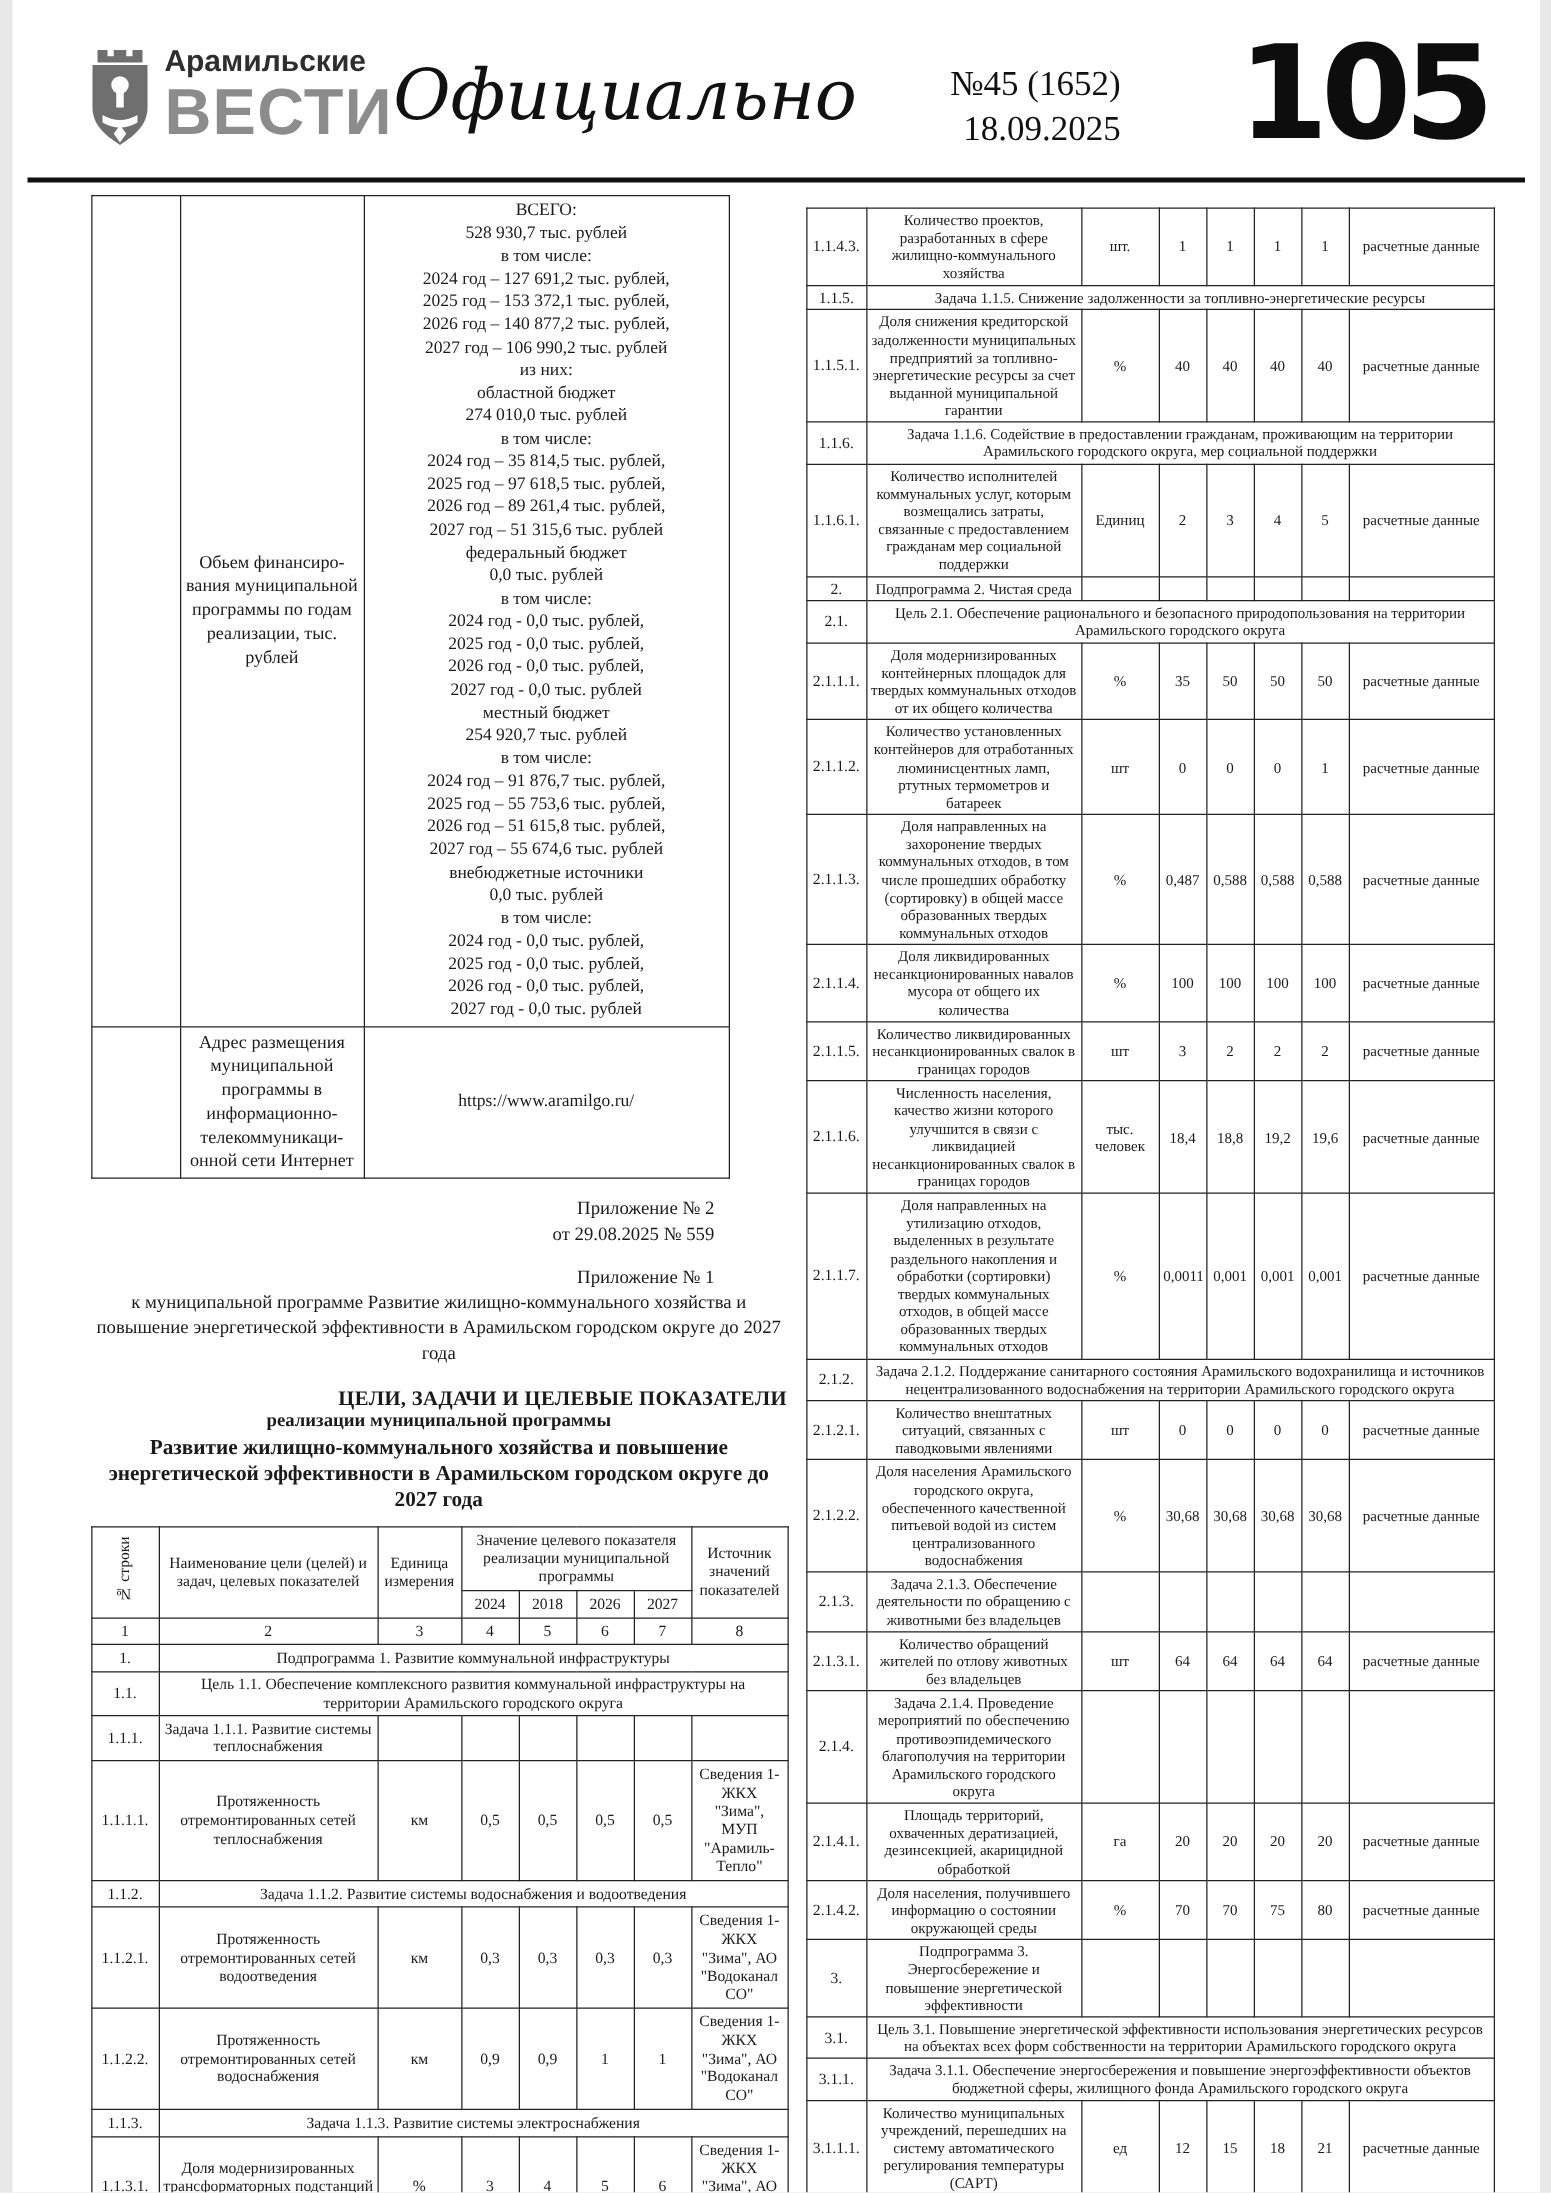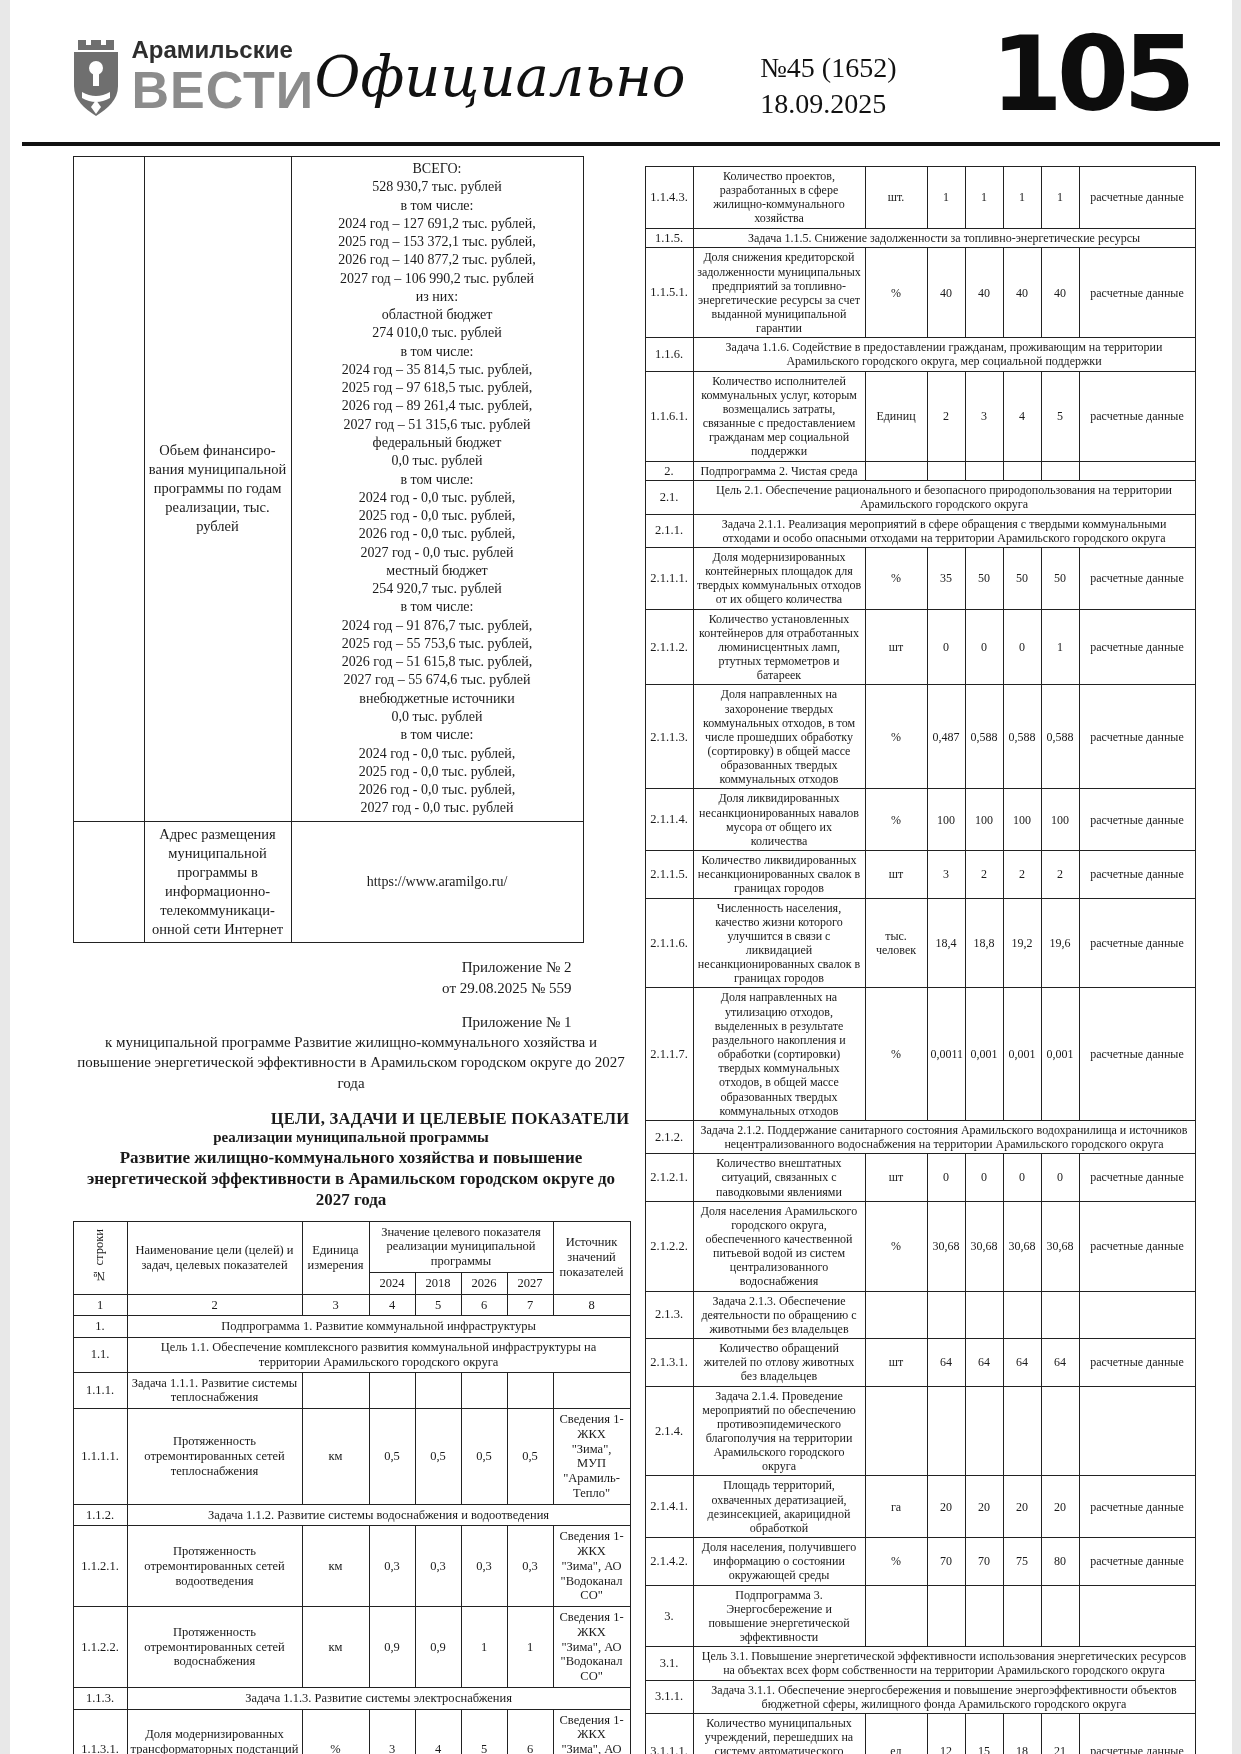--- a/index.html
+++ b/index.html
@@ -6,21 +6,21 @@
   .page{position:relative;width:1222px;height:1754px;margin:0 auto;background:#ffffff;
         font-family:"Liberation Serif","DejaVu Serif",serif;color:#1a1a1a;overflow:hidden;}
   
   .masthead{position:relative;height:102px;margin:36px 10px 0 10px;}
   .brand{position:absolute;left:48px;top:2px;display:flex;align-items:flex-start;gap:8px;}
   .brand-text{display:flex;flex-direction:column;line-height:1;}
   .brand-top{font-family:"Liberation Sans",sans-serif;font-weight:bold;font-size:24px;color:#2e2e2e;letter-spacing:0;}
   .brand-bottom{font-family:"Liberation Sans",sans-serif;font-weight:bold;font-size:52px;color:#8c8c8c;letter-spacing:1px;margin-top:2px;}
   .official{position:absolute;left:295px;top:8px;width:330px;text-align:center;
             font-style:italic;font-size:56px;font-family:"DejaVu Serif",serif;color:#111;}
-  .issue{position:absolute;right:325px;top:14px;font-size:28px;line-height:1.3;color:#111;}
+  .issue{position:absolute;right:325px;top:14px;text-align:right;font-size:28px;line-height:1.3;color:#111;}
   .pagenum{position:absolute;right:32px;top:-14px;font-family:"DejaVu Sans",sans-serif;
            font-weight:900;font-size:104px;letter-spacing:-6px;color:#0d0d0d;line-height:1;}
   .rule{border-top:4px solid #111;margin:4px 12px 10px 12px;}
   
   .cols{display:flex;align-items:flex-start;padding-left:63px;gap:15px;}
   .col-left{width:557px;flex:0 0 557px;}
   .col-right{width:550px;flex:0 0 550px;}
   
   table{border-collapse:collapse;}
   .passport{width:493px;table-layout:fixed;}
@@ -315,24 +315,20 @@
               <td class="empty"></td>
               <td class="empty"></td>
               <td class="empty"></td>
               <td class="empty"></td>
             </tr>
             <tr>
               <td class="numcell">2.1.</td>
               <td class="sec" colspan="7">Цель 2.1. Обеспечение рационального и безопасного природопользования на территории Арамильского городского округа</td>
             </tr>
             <tr>
-              <td class="numcell">2.1.1.</td>
-              <td class="sec" colspan="7">Задача 2.1.1. Реализация мероприятий в сфере обращения с твердыми коммунальными отходами и особо опасными отходами на территории Арамильского городского округа</td>
-            </tr>
-            <tr>
               <td class="numcell">2.1.1.1.</td>
               <td>Доля модернизированных контейнерных площадок для твердых коммунальных отходов от их общего количества</td>
               <td>%</td>
               <td>35</td>
               <td>50</td>
               <td>50</td>
               <td>50</td>
               <td>расчетные данные</td>
             </tr>
             <tr>

